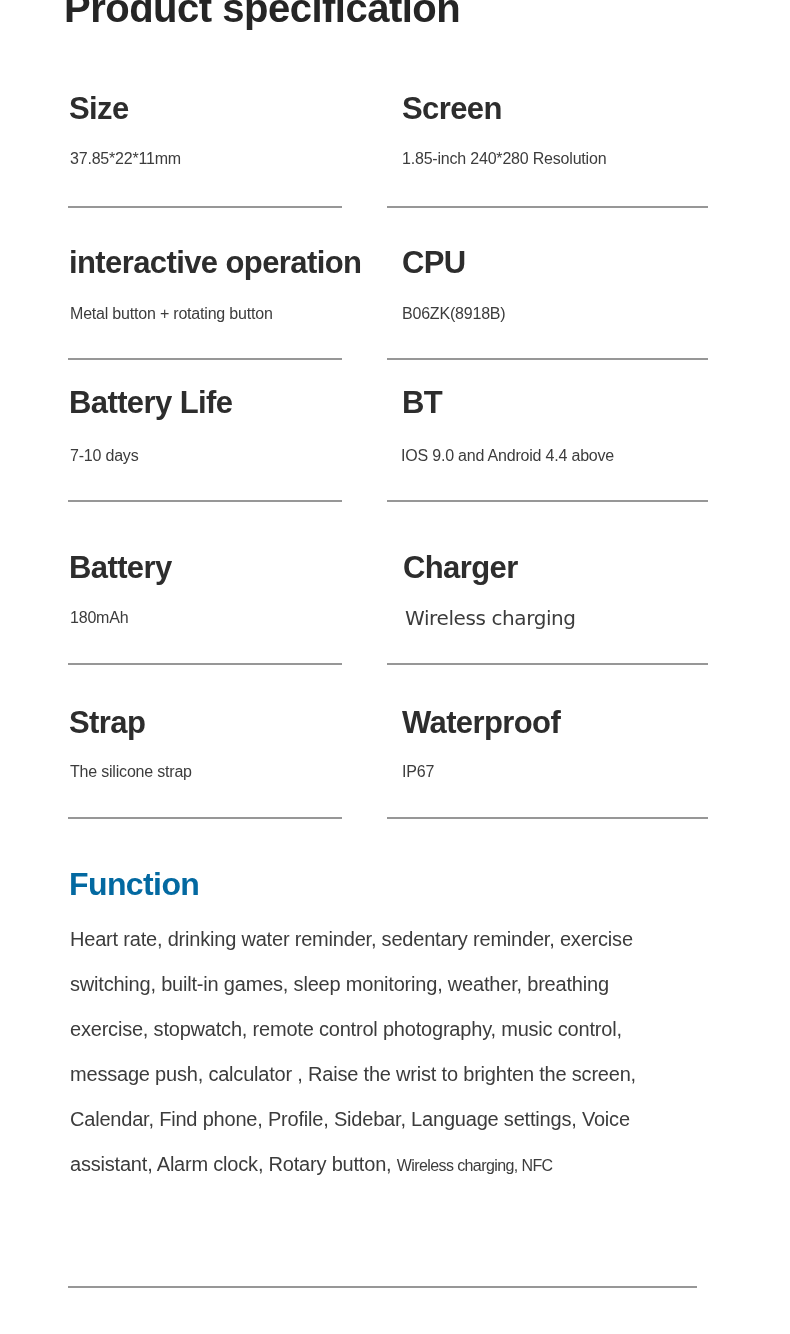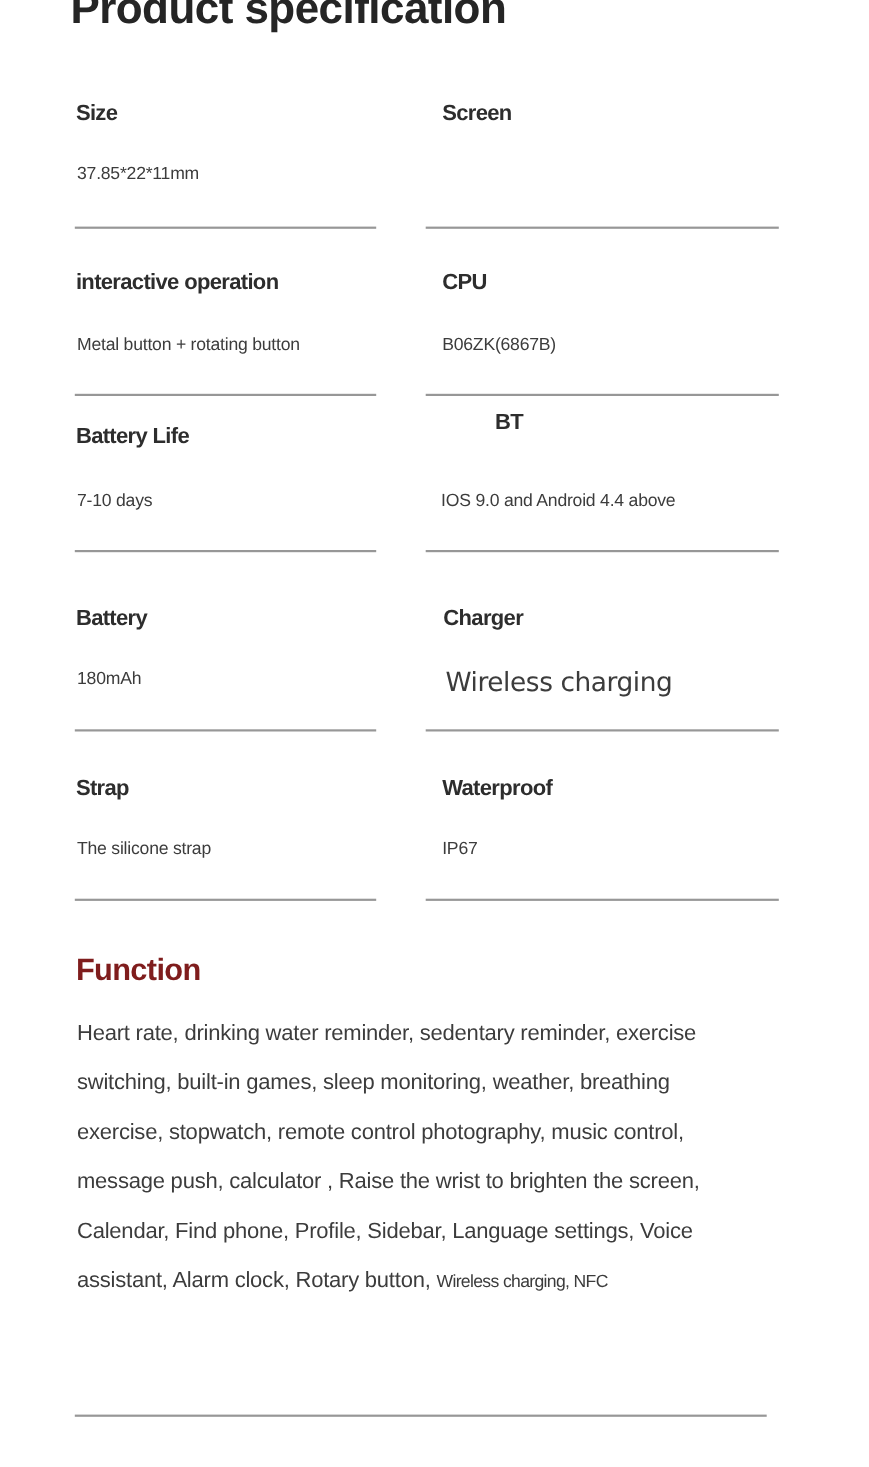--- a/index.html
+++ b/index.html
@@ -16,53 +16,53 @@
     margin:0;
     font-size:40px;line-height:1;
     font-weight:700;
     letter-spacing:-0.5px;
     color:#252525;
     white-space:nowrap;
   }
   .spec-label{
     position:absolute;
     margin:0;
-    font-size:20px;line-height:1;
+    font-size:31px;line-height:1;
     font-weight:700;
     letter-spacing:-0.6px;
     color:#2d2d2d;
     white-space:nowrap;
   }
   .spec-value{
     position:absolute;
     margin:0;
     font-size:16px;line-height:1;
     font-weight:400;
     letter-spacing:-0.2px;
     color:#3c3c3c;
     white-space:nowrap;
   }
   .spec-value.alt{
     font-family:"DejaVu Sans",sans-serif;
-    font-size:24px;
+    font-size:20px;
     letter-spacing:-0.4px;
   }
   .sep{
     position:absolute;
     height:2px;
     background:#979797;
   }
   .function-heading{
     position:absolute;
     left:69px;top:868px;
     margin:0;
-    font-size:28px;line-height:1;
+    font-size:32px;line-height:1;
     font-weight:700;
     letter-spacing:-0.6px;
-    color:#7f1d1d;
+    color:#0369a1;
     white-space:nowrap;
   }
   .function-para{
     position:absolute;
     left:70px;top:917px;
     font-size:20px;
     letter-spacing:-0.2px;
     color:#3c3c3c;
   }
   .function-para .fline{
@@ -78,33 +78,34 @@
 </head>
 <body>
 
 <div class="page">
 
   <h1 class="title">Product specification</h1>
 
   <h2 class="spec-label" style="left:69px;top:93px;">Size</h2>
   <p class="spec-value" style="left:70px;top:151px;">37.85*22*11mm</p>
   <h2 class="spec-label" style="left:402px;top:93px;">Screen</h2>
+  <p class="spec-value" style="left:402px;top:151px;">1.85-inch 240*280 Resolution</p>
   <div class="sep" style="left:68px;top:206px;width:274px;"></div>
   <div class="sep" style="left:387px;top:206px;width:321px;"></div>
 
   <h2 class="spec-label" style="left:69px;top:247px;">interactive operation</h2>
   <p class="spec-value" style="left:70px;top:306px;">Metal button + rotating button</p>
   <h2 class="spec-label" style="left:402px;top:247px;">CPU</h2>
-  <p class="spec-value" style="left:402px;top:306px;">B06ZK(6867B)</p>
+  <p class="spec-value" style="left:402px;top:306px;">B06ZK(8918B)</p>
   <div class="sep" style="left:68px;top:358px;width:274px;"></div>
   <div class="sep" style="left:387px;top:358px;width:321px;"></div>
 
   <h2 class="spec-label" style="left:69px;top:387px;">Battery Life</h2>
   <p class="spec-value" style="left:70px;top:448px;">7-10 days</p>
-  <h2 class="spec-label" style="left:402px;top:374px;margin-left:48px;">BT</h2>
+  <h2 class="spec-label" style="left:402px;top:387px;">BT</h2>
   <p class="spec-value" style="left:401px;top:448px;">IOS 9.0 and Android 4.4 above</p>
   <div class="sep" style="left:68px;top:500px;width:274px;"></div>
   <div class="sep" style="left:387px;top:500px;width:321px;"></div>
 
   <h2 class="spec-label" style="left:69px;top:552px;">Battery</h2>
   <p class="spec-value" style="left:70px;top:610px;">180mAh</p>
   <h2 class="spec-label" style="left:403px;top:552px;">Charger</h2>
   <p class="spec-value alt" style="left:405px;top:608px;">Wireless charging</p>
   <div class="sep" style="left:68px;top:663px;width:274px;"></div>
   <div class="sep" style="left:387px;top:663px;width:321px;"></div>

